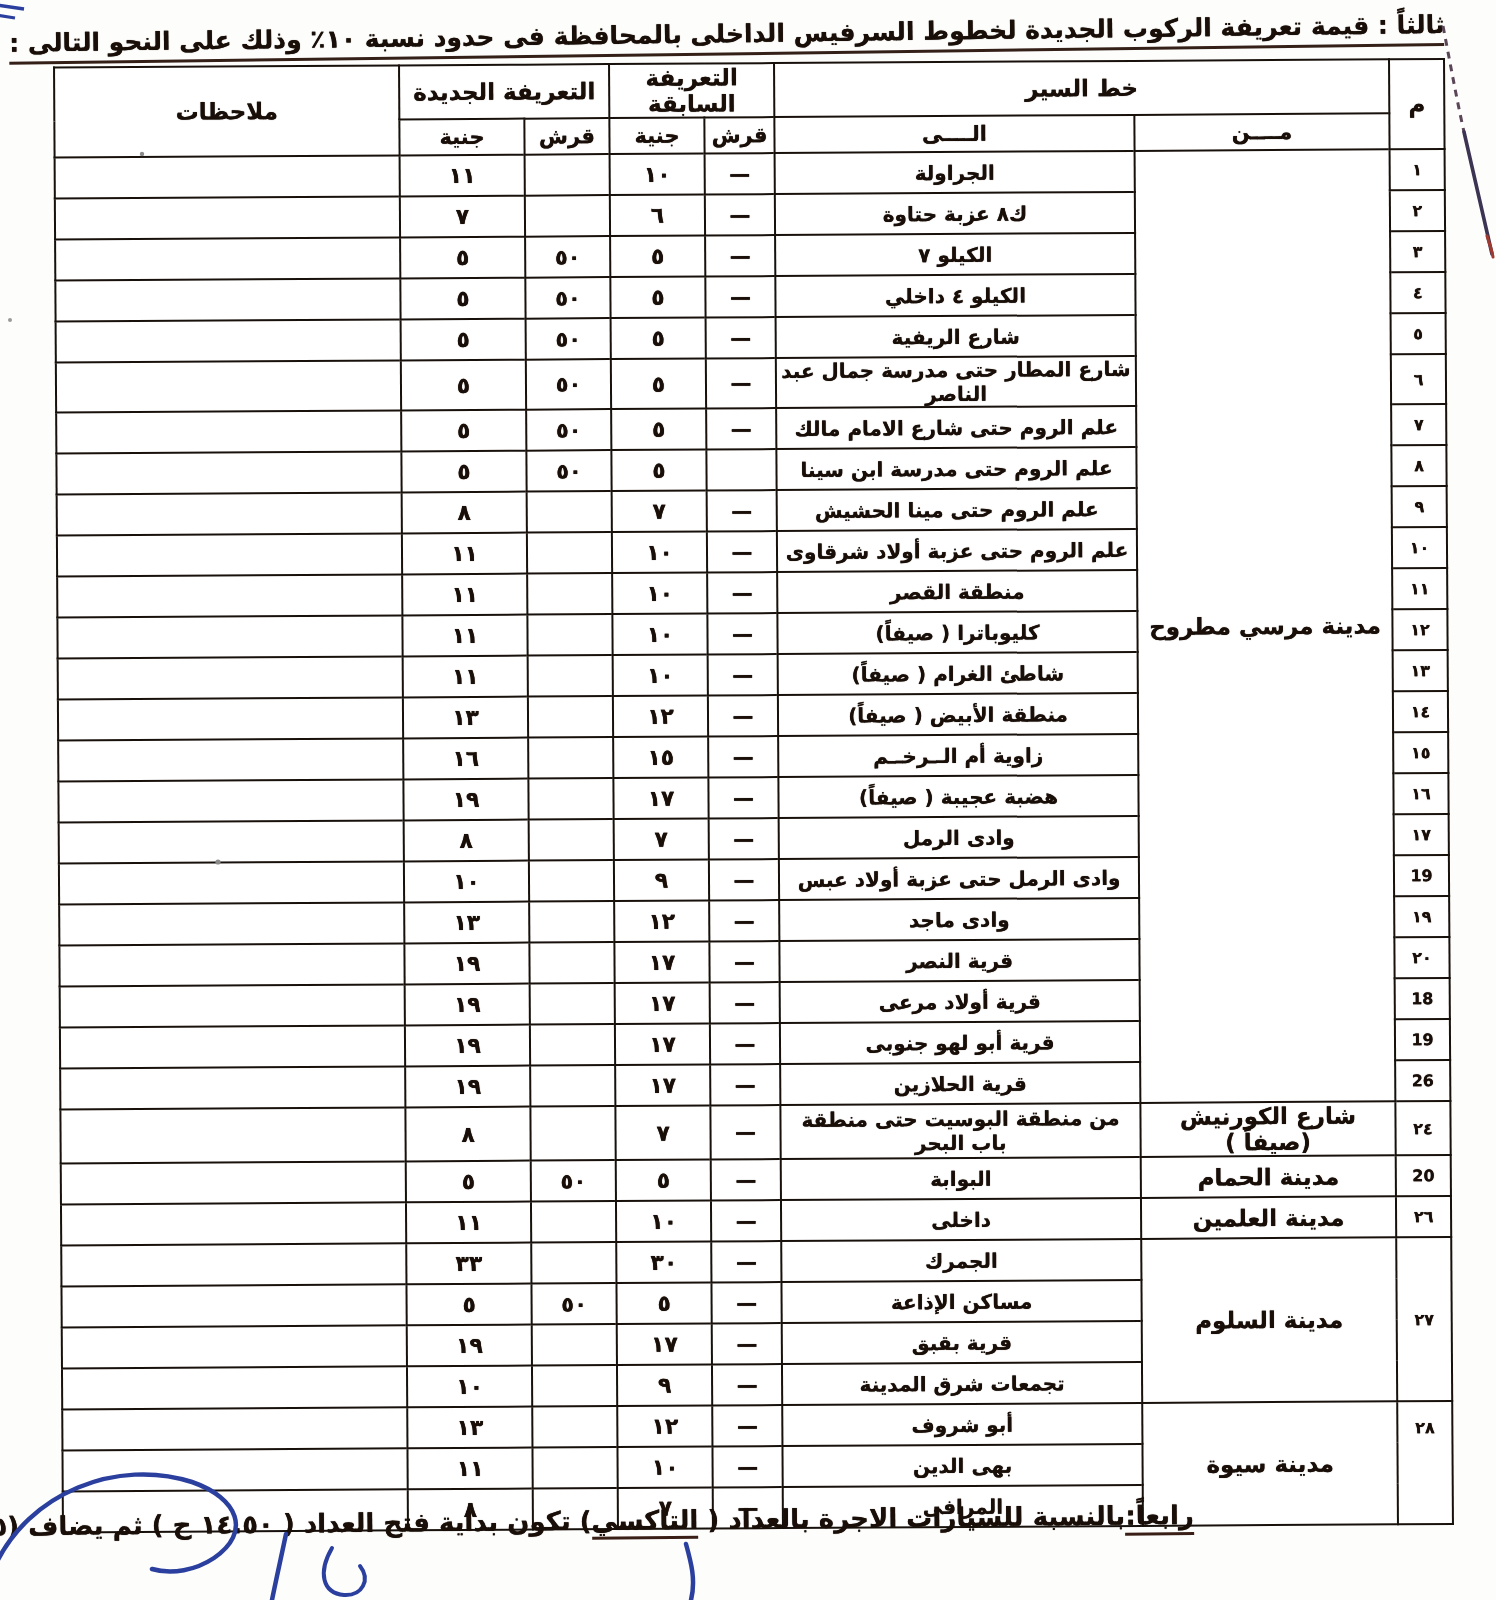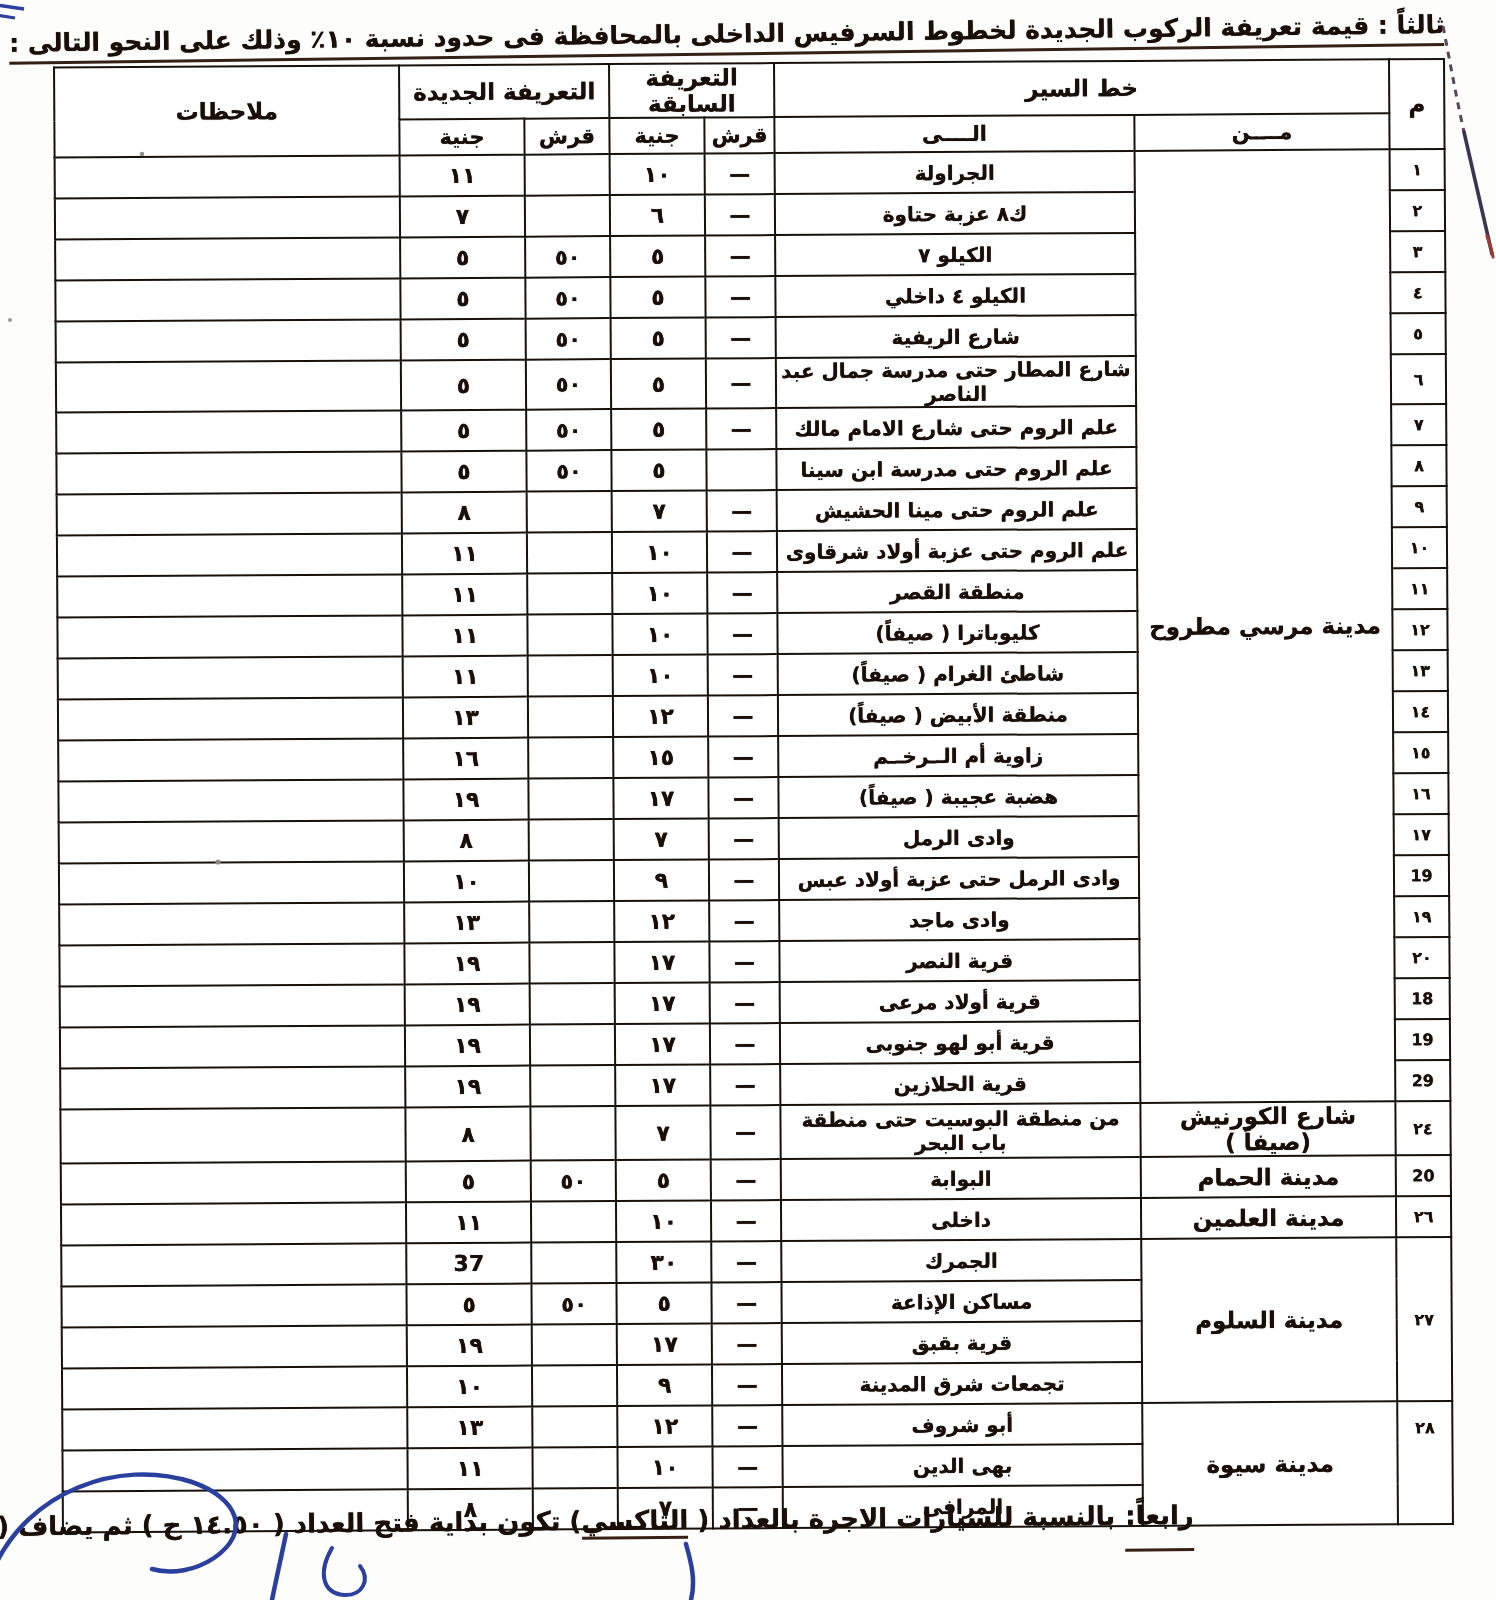--- a/index.html
+++ b/index.html
@@ -36,21 +36,21 @@
   td.c-from{font-size:23px;font-weight:bold;}
   td.c-to{font-size:20px;font-weight:bold;}
   td.num{font-size:22px;font-weight:bold;}
   td.c-pt{font-size:21px;font-weight:bold;}
   
   .page-footer{
     position:absolute;top:1500px;right:302px;direction:rtl;white-space:nowrap;
     font-size:26px;font-weight:bold;
     transform:rotate(-0.55deg);transform-origin:right center;
   }
-  .fnote-prefix{border-bottom:3px solid #3a1f16;padding-bottom:18px;margin-left:10px;display:inline-block;}
+  .fnote-prefix{border-bottom:3px solid #3a1f16;padding-bottom:2px;display:inline-block;}
   .taxi-word{border-bottom:3px solid #3a1f16;padding-bottom:1px;}
   
   .pen-overlay{position:absolute;left:0;top:0;width:1496px;height:1600px;pointer-events:none;z-index:6;}
 </style>
 </head>
 <body>
 
 <div class="page-title ink">ثالثاً : قيمة تعريفة الركوب الجديدة لخطوط السرفيس الداخلى بالمحافظة فى حدود نسبة ١٠٪ وذلك على النحو التالى :</div>
 
 <div class="fare-table-wrap">
@@ -276,21 +276,21 @@
         <tr class="body-row">
           <td class="c-serial ink">19</td>
           <td class="c-to ink">قرية أبو لهو جنوبى</td>
           <td class="c-pt num ink">—</td>
           <td class="c-lb num ink">١٧</td>
           <td class="c-pt num ink"></td>
           <td class="c-lb num ink">١٩</td>
           <td class="c-note"></td>
         </tr>
         <tr class="body-row">
-          <td class="c-serial ink">29</td>
+          <td class="c-serial ink">26</td>
           <td class="c-to ink">قرية الحلازين</td>
           <td class="c-pt num ink">—</td>
           <td class="c-lb num ink">١٧</td>
           <td class="c-pt num ink"></td>
           <td class="c-lb num ink">١٩</td>
           <td class="c-note"></td>
         </tr>
         <tr class="body-row">
           <td class="c-serial ink">٢٤</td>
           <td class="c-from ink">شارع الكورنيش (صيفاً )</td>
@@ -321,21 +321,21 @@
           <td class="c-lb num ink">١١</td>
           <td class="c-note"></td>
         </tr>
         <tr class="body-row">
           <td class="c-serial ink" rowspan="4">٢٧</td>
           <td class="c-from ink" rowspan="4">مدينة السلوم</td>
           <td class="c-to ink">الجمرك</td>
           <td class="c-pt num ink">—</td>
           <td class="c-lb num ink">٣٠</td>
           <td class="c-pt num ink"></td>
-          <td class="c-lb num ink">37</td>
+          <td class="c-lb num ink">٣٣</td>
           <td class="c-note"></td>
         </tr>
         <tr class="body-row">
           <td class="c-to ink">مساكن الإذاعة</td>
           <td class="c-pt num ink">—</td>
           <td class="c-lb num ink">٥</td>
           <td class="c-pt num ink">٥٠</td>
           <td class="c-lb num ink">٥</td>
           <td class="c-note"></td>
         </tr>

